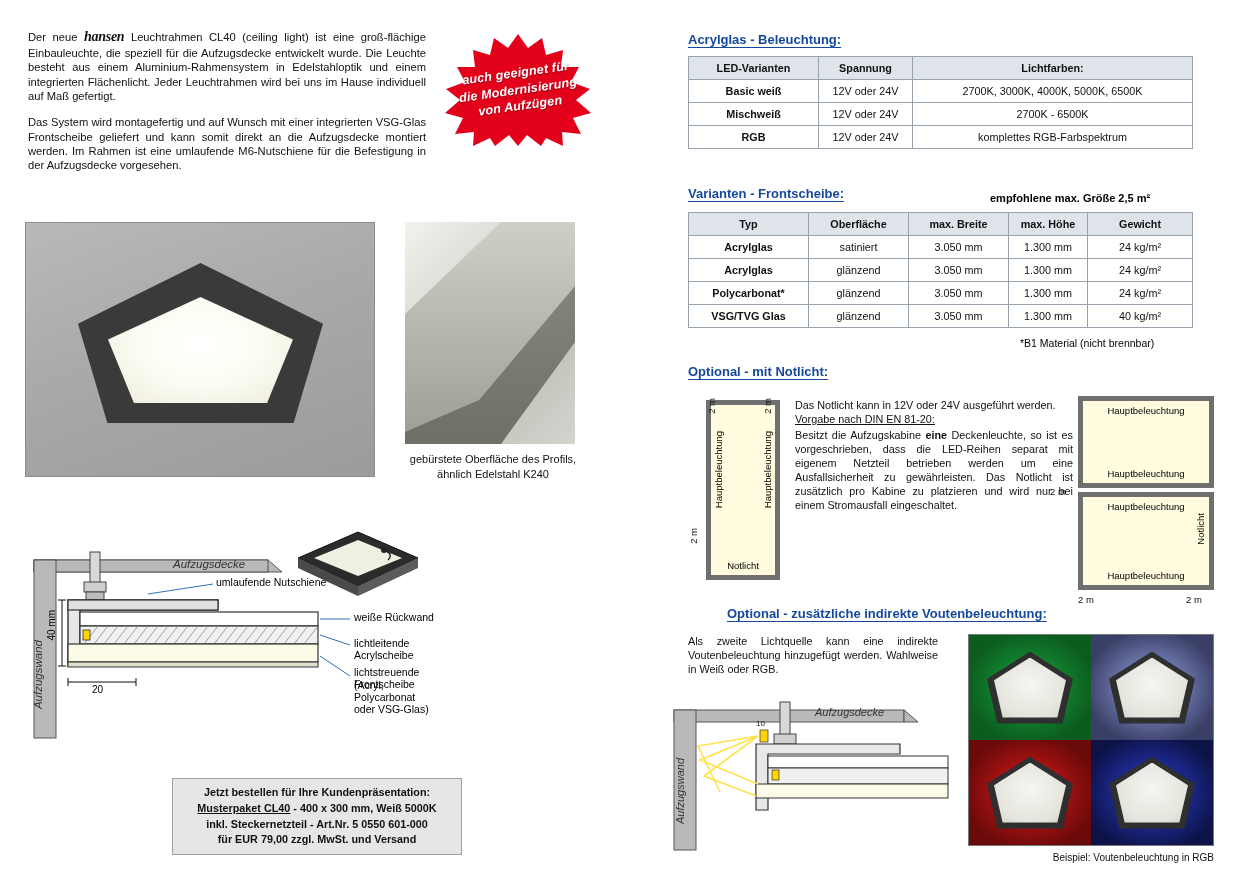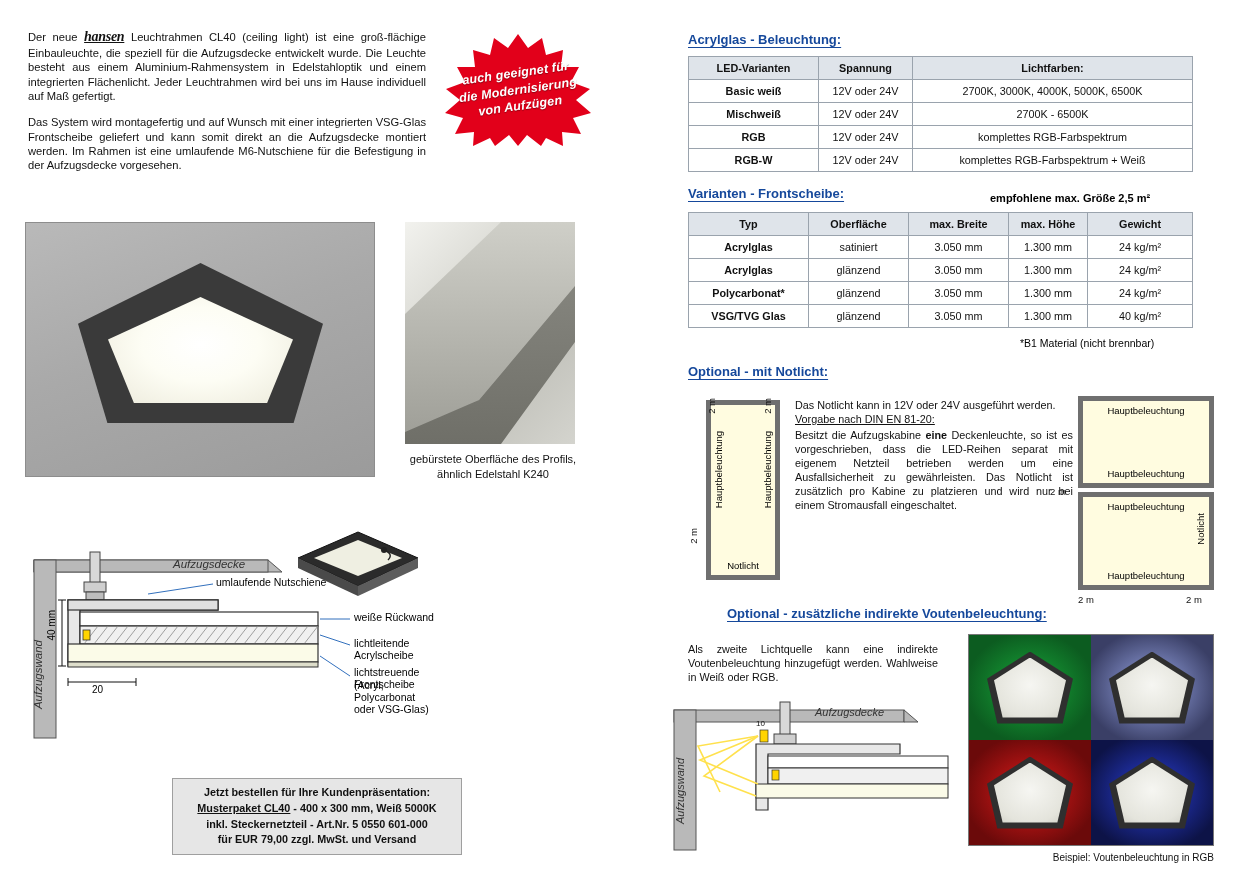--- a/index.html
+++ b/index.html
@@ -19,21 +19,20 @@
   .intro {
     position: absolute; left: 28px; top: 28px; width: 398px;
     font-size: 11.2px; line-height: 1.28; text-align: justify;
     color: #111;
   }
   .intro p { margin: 0 0 12px 0; }
   .brand {
     font-family: "Liberation Serif", serif;
     font-style: italic; font-weight: bold; font-size: 14px;
     letter-spacing: -0.3px;
-    text-decoration: underline;
   }
 
   
   .stamp {
     position: absolute; left: 443px; top: 34px; width: 150px; height: 112px;
   }
   .stamp svg { position: absolute; left: 0; top: 0; }
   .stamp .stamp-text {
     position: absolute; left: 0; top: 0; width: 150px; height: 112px;
     display: flex; flex-direction: column; align-items: center; justify-content: center;
@@ -300,25 +299,20 @@
       <tr>
         <td class="b">Mischweiß</td>
         <td>12V oder 24V</td>
         <td>2700K - 6500K</td>
       </tr>
       <tr>
         <td class="b">RGB</td>
         <td>12V oder 24V</td>
         <td>komplettes RGB-Farbspektrum</td>
       </tr>
-      <tr>
-        <td class="b">RGB-W</td>
-        <td>12V oder 24V</td>
-        <td>komplettes RGB-Farbspektrum + Weiß</td>
-      </tr>
     </tbody>
   </table>
 
   <div class="sec-title h-underline" style="left:688px; top:186px;">Varianten - Frontscheibe:</div>
   <div style="position:absolute; left:990px; top:192px; font-size:11px; font-weight:bold;">empfohlene max. Größe 2,5 m²</div>
 
   <table class="t" style="position:absolute; left:688px; top:212px; width:505px;">
     <thead>
       <tr>
         <th style="width:120px">Typ</th>
@@ -392,21 +386,21 @@
       <div style="position:absolute; left:0; right:0; top:4px; text-align:center; font-size:9.5px;">Hauptbeleuchtung</div>
       <div class="vtxt" style="position:absolute; right:3px; top:16px;">Notlicht</div>
       <div style="position:absolute; left:0; right:0; bottom:4px; text-align:center; font-size:9.5px;">Hauptbeleuchtung</div>
     </div>
   </div>
   <div class="dim" style="position:absolute; left:1050px; top:486px;">2 m</div>
   <div class="dim" style="position:absolute; left:1078px; top:594px;">2 m</div>
   <div class="dim" style="position:absolute; left:1186px; top:594px;">2 m</div>
 
   <div class="sec-title h-underline" style="left:688px; top:606px;margin-left:39px;">Optional - zusätzliche indirekte Voutenbeleuchtung:</div>
-  <div class="para" style="position:absolute; left:688px; top:634px; width:250px;margin-top:8px;">Als zweite Lichtquelle kann eine indirekte Voutenbeleuchtung hinzugefügt werden. Wahlweise in Weiß oder RGB.</div>
+  <div class="para" style="position:absolute; left:688px; top:634px; width:250px;">Als zweite Lichtquelle kann eine indirekte Voutenbeleuchtung hinzugefügt werden. Wahlweise in Weiß oder RGB.</div>
 
   <div style="position:absolute; left:660px; top:700px; width:300px; height:160px;">
     <svg width="300" height="160" viewBox="0 0 300 160">
       <rect x="14" y="10" width="230" height="12" fill="#b9b9b9" stroke="#555"></rect>
       <polygon points="244,10 258,22 244,22" fill="#b9b9b9" stroke="#555"></polygon>
       <rect x="14" y="10" width="22" height="140" fill="#b9b9b9" stroke="#555"></rect>
       <rect x="120" y="2" width="10" height="34" fill="#d9d9d9" stroke="#444"></rect>
       <rect x="114" y="34" width="22" height="10" fill="#cfcfcf" stroke="#444"></rect>
       <polygon points="96,44 240,44 240,54 108,54 108,110 96,110" fill="#e8e8e8" stroke="#333" stroke-width="1.2"></polygon>
       <rect x="108" y="56" width="180" height="12" fill="#ffffff" stroke="#333"></rect>

